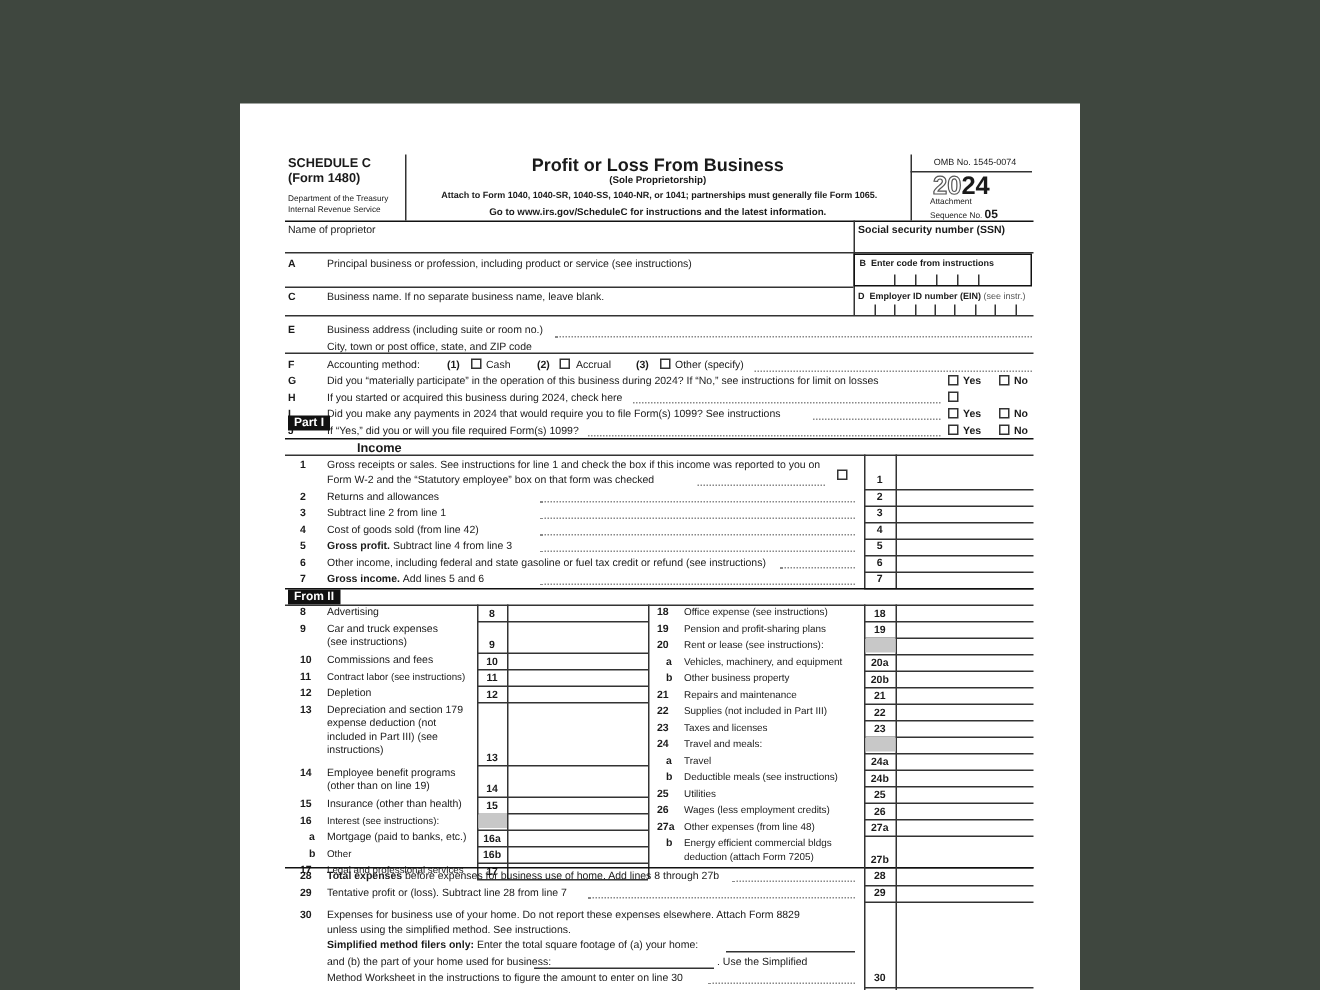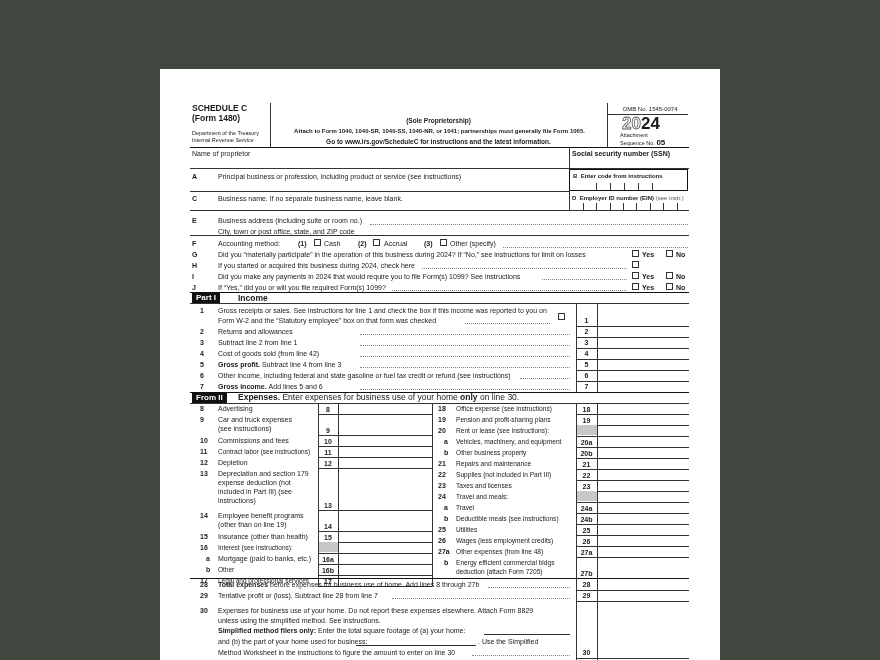--- a/index.html
+++ b/index.html
@@ -23,20 +23,21 @@
 <body>
 
 <div class="page">
 
   <div class="abs b" style="left:32px;top:34px;font-size:8.5px;line-height:10px;">SCHEDULE C</div>
   <div class="abs b" style="left:32px;top:44px;font-size:8.5px;line-height:10px;">(Form 1480)</div>
   <div class="abs t6" style="left:32px;top:61px;font-size:5.5px;line-height:7px;">Department of the Treasury</div>
   <div class="abs t6" style="left:32px;top:68px;font-size:5.5px;line-height:7px;">Internal Revenue Service</div>
   <div class="vl" style="left:110px;top:34px;height:44px;"></div>
 
+  <div class="abs b" style="left:110px;top:34px;width:337px;text-align:center;font-size:12px;line-height:14px;">Profit or Loss From Business</div>
   <div class="abs b" style="left:110px;top:48px;width:337px;text-align:center;font-size:6.5px;line-height:8px;">(Sole Proprietorship)</div>
   <div class="abs b" style="left:112px;top:58px;width:335px;text-align:center;font-size:6px;line-height:8px;white-space:nowrap;">Attach to Form 1040, 1040-SR, 1040-SS, 1040-NR, or 1041; partnerships must generally file Form 1065.</div>
   <div class="abs b" style="left:110px;top:69px;width:337px;text-align:center;font-size:6.5px;line-height:8px;">Go to www.irs.gov/ScheduleC for instructions and the latest information.</div>
 
   <div class="vl" style="left:447px;top:34px;height:44px;"></div>
   <div class="abs t6" style="left:450px;top:36px;width:80px;text-align:center;">OMB No. 1545-0074</div>
   <div class="hl" style="left:447px;top:45px;width:81px;"></div>
   <div class="abs b" style="left:462px;top:46px;font-size:17px;line-height:18px;">
     <span style="color:#fff;-webkit-text-stroke:0.8px #555;">20</span><span>24</span>
   </div>
@@ -118,21 +119,21 @@
 
   <div class="abs t7 b" style="left:32px;top:214px;">J</div>
   <div class="abs t7" style="left:58px;top:214px;">If “Yes,” did you or will you file required Form(s) 1099?</div>
   <div class="dots" style="left:232px;top:221px;width:235px;"></div>
   <div class="cb" style="left:472px;top:214px;"></div>
   <div class="abs t7 b" style="left:482px;top:214px;">Yes</div>
   <div class="cb" style="left:506px;top:214px;"></div>
   <div class="abs t7 b" style="left:516px;top:214px;">No</div>
 
   <div class="hl2" style="left:30px;top:223px;width:499px;"></div>
-  <div class="partlbl" style="left:32px;top:224px;">Part I</div>
+  <div class="partlbl" style="left:32px;top:208px;">Part I</div>
   <div class="abs b" style="left:78px;top:224px;font-size:8.5px;line-height:10px;">Income</div>
   <div class="hl" style="left:30px;top:234px;width:499px;"></div>
 
   <div id="part1-rows">
       <div class="vl" style="left:416px;top:234px;height:89px;"></div>
       <div class="vl" style="left:437px;top:234px;height:89px;"></div>
       <div class="abs t7 b" style="left:40px;top:237px;">1</div>
       <div class="abs t7" style="left:58px;top:237px;"><span>Gross receipts or sales. See instructions for line 1 and check the box if this income was reported to you on</span></div>
       <div class="abs t7" style="left:58px;top:247px;">Form W-2 and the “Statutory employee” box on that form was checked</div>
       <div class="cb" style="left:398px;top:244px;"></div>
@@ -173,21 +174,20 @@
       <div class="abs t7 b" style="left:40px;top:313px;">7</div>
       <div class="abs t7" style="left:58px;top:313px;"><b>Gross income. </b><span>Add lines 5 and 6</span></div>
       <div class="dots" style="left:200px;top:320px;width:210px;"></div>
       <div class="numcell" style="left:416px;top:313px;width:21px;">7</div>
       <div class="abs" style="left:438px;top:312px;width:91px;height:10px;"></div>
       <div class="hl" style="left:416px;top:323px;width:113px;"></div>
     </div>
 
   <div class="hl2" style="left:30px;top:323px;width:499px;"></div>
   <div class="partlbl" style="left:32px;top:324px;">From II</div>
-  <div class="abs" style="left:78px;top:323px;font-size:8.5px;line-height:11px;white-space:nowrap;"><b>Expenses.</b> <span>Enter expenses for business use of your home</span> <b>only</b> <span>on line 30.</span></div>
   <div class="hl" style="left:30px;top:334px;width:499px;"></div>
 
   <div id="part2-rows">
       <div class="vl" style="left:158px;top:334px;height:183px;"></div>
       <div class="vl" style="left:178px;top:334px;height:183px;"></div>
       <div class="vl" style="left:272px;top:334px;height:183px;"></div>
       <div class="abs t7 b" style="left:40px;top:335px;">8</div>
       <div class="abs t7" style="left:58px;top:335px;font-size:7px;">Advertising</div>
       <div class="numcell" style="left:158px;top:336px;width:20px;">8</div>
       <div class="abs" style="left:179px;top:335px;width:92px;height:9px;"></div>

